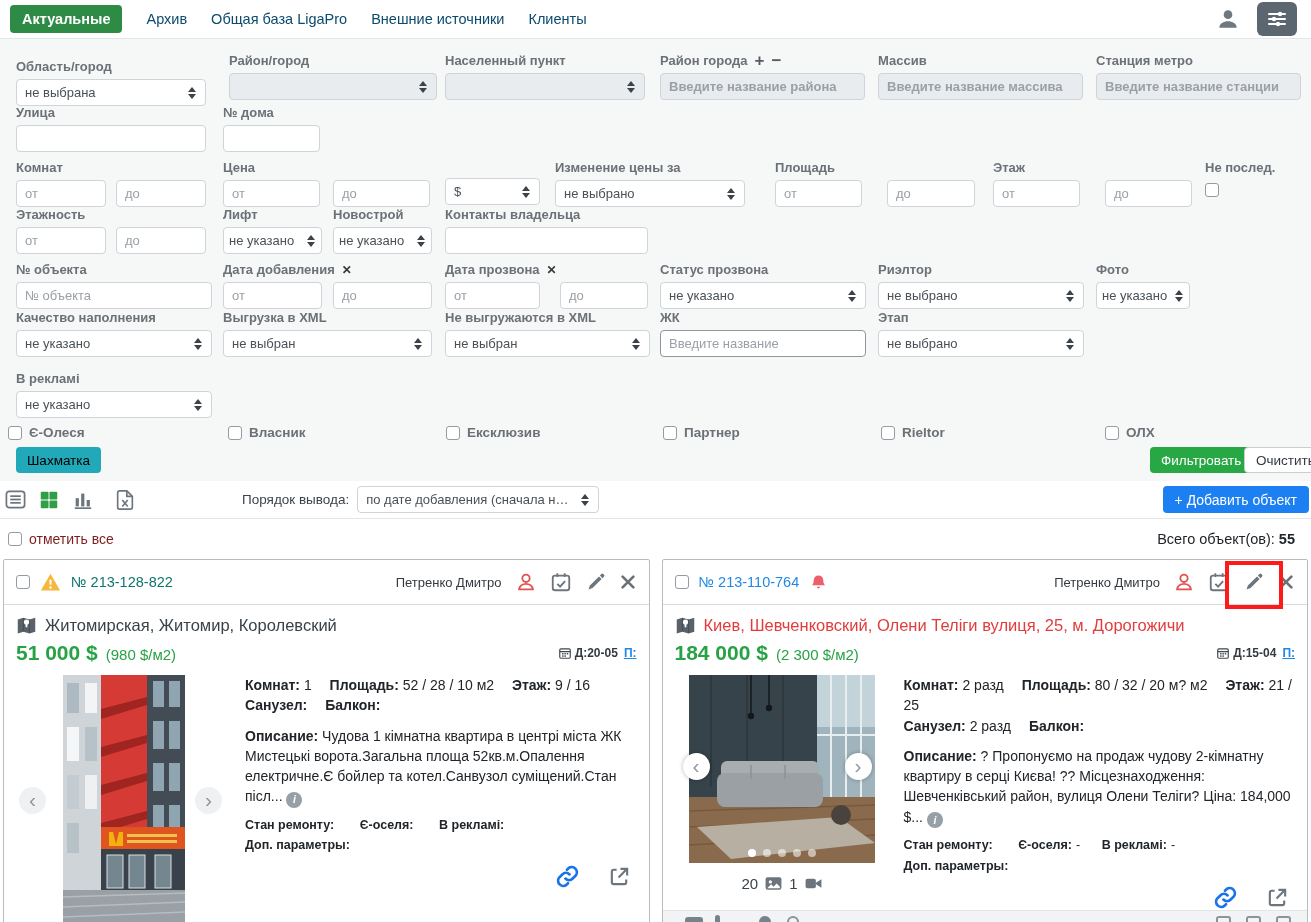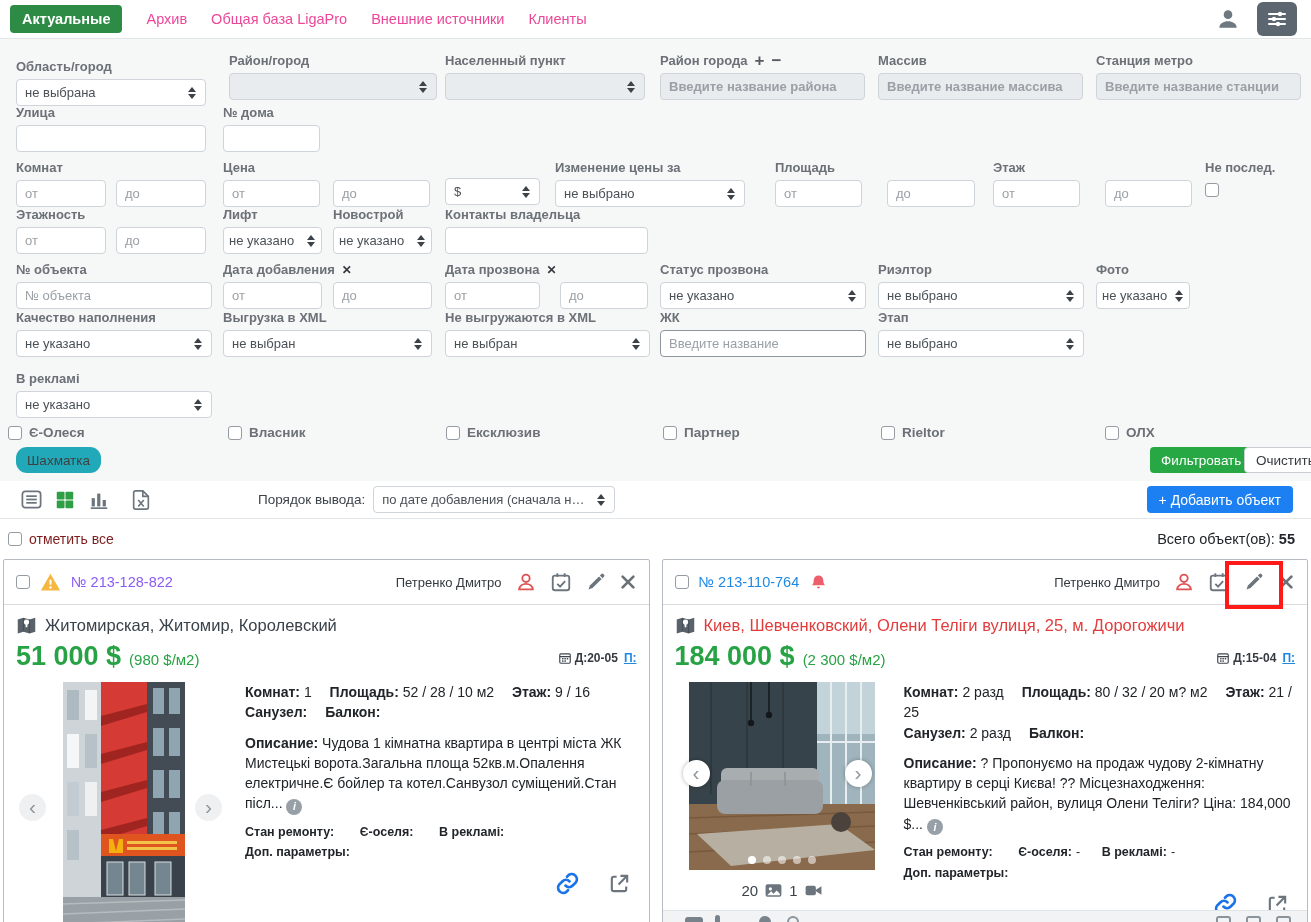--- a/index.html
+++ b/index.html
@@ -1,21 +1,21 @@
 <!DOCTYPE html>
 <html><head>
 <meta charset="utf-8">
 <style>
   html,body{margin:0;padding:0;background:#fff;}
   body{font-family:"Liberation Sans",sans-serif;-webkit-font-smoothing:antialiased;}
   .page{width:1311px;height:922px;position:relative;overflow:hidden;background:#fff;}
 
   
   .nav{height:38px;display:flex;align-items:center;padding:0 10px;border-bottom:1px solid #e3e6e8;background:#fff;}
-  .tab{font-size:14.5px;color:#ec4899;margin-left:24px;cursor:pointer;white-space:nowrap;}
+  .tab{font-size:14.5px;color:#0c4a6e;margin-left:24px;cursor:pointer;white-space:nowrap;}
   .tab.active{margin-left:0;background:#2e8b45;color:#fff;font-weight:bold;padding:6px 12px;border-radius:4px;}
   .nav-right{margin-left:auto;display:flex;align-items:center;gap:16px;padding-right:4px;}
   .settings-btn{width:40px;height:34px;background:#5b6670;border-radius:6px;display:flex;align-items:center;justify-content:center;cursor:pointer;}
 
   
   .filters{position:relative;height:442px;background:#f6f7f7;}
   .fgroup{position:absolute;}
   .flabel{font-size:13px;font-weight:bold;color:#6b7177;margin-bottom:5px;white-space:nowrap;display:flex;align-items:center;gap:7px;}
   .pm{font-size:17px;color:#555c63;font-weight:bold;cursor:pointer;line-height:10px;}
   .xclear{font-size:12px;color:#343a40;font-weight:bold;cursor:pointer;}
@@ -29,52 +29,52 @@
   .sel span.val{overflow:hidden;white-space:nowrap;text-overflow:ellipsis;}
   .caret{width:10px;display:flex;flex-direction:column;align-items:center;gap:2px;flex-shrink:0;}
   .caret i{display:block;width:0;height:0;border-left:4px solid transparent;border-right:4px solid transparent;}
   .caret i.up{border-bottom:5px solid #3c4247;}
   .caret i.dn{border-top:5px solid #3c4247;}
   .frow{display:flex;}
   .cb{box-sizing:border-box;width:14px;height:14px;border:1px solid #949ba2;border-radius:3px;background:#fff;display:inline-block;flex-shrink:0;cursor:pointer;}
   .cbgroup{position:absolute;display:flex;align-items:center;gap:7px;cursor:pointer;}
   .cbl{font-size:13.5px;font-weight:bold;color:#6b7177;}
   .btn{border:none;border-radius:4px;font-size:13.5px;padding:0 11px;height:26px;cursor:pointer;font-family:inherit;}
-  .btn-teal{background:#22a9b9;color:#404040;border-radius:11px;}
+  .btn-teal{background:#22a9b9;color:#000000;}
   .btn-green{background:#28a745;color:#fff;}
   .btn-light{background:#fff;color:#343a40;border:1px solid #c8cdd2;}
 
   
-  .toolbar{height:37px;display:flex;align-items:center;padding:0 18px;border-bottom:1px solid #e3e6e8;background:#fff;}
+  .toolbar{height:37px;display:flex;align-items:center;padding:0 2px;border-bottom:1px solid #e3e6e8;background:#fff;}
   .vicon{width:26px;height:26px;display:flex;align-items:center;justify-content:center;cursor:pointer;background:none;border:none;padding:0;}
   .vicon + .vicon{margin-left:8px;}
   .order-label{margin-left:104px;font-size:13.5px;color:#3c444b;}
   .order-sel{width:242px;margin-left:8px;height:27px;}
   .btn-blue{margin-left:auto;background:#1d80f2;color:#fff;font-size:14px;height:27px;border:none;border-radius:4px;padding:0 12px;cursor:pointer;font-family:inherit;}
 
   
   .selrow{height:40px;display:flex;align-items:center;padding:0 8px;background:#fff;}
   .selrow .lbl{margin-left:7px;font-size:14px;color:#7f1d1d;}
   .total{margin-left:auto;font-size:14.5px;color:#212529;padding-right:8px;}
   .total b{margin-left:4px;}
 
   
   .cards{display:flex;gap:12px;padding:0 3px;height:366px;}
   .card{flex:1;box-sizing:border-box;border:1px solid #b6bcc2;border-radius:2px;background:#fff;position:relative;overflow:hidden;}
   .chead{height:44px;border-bottom:1px solid #d9dde0;display:flex;align-items:center;padding:0 12px;gap:10px;position:relative;}
-  .cid{font-size:14.5px;color:#8b5cf6;white-space:nowrap;}
+  .cid{font-size:14.5px;color:#0f766e;white-space:nowrap;}
   .cid.link{color:#1e88e5;cursor:pointer;}
   .chead-right{margin-left:auto;display:flex;align-items:center;gap:13px;}
   .crealtor{font-size:13px;color:#343a40;}
   .hbtn{background:none;border:none;padding:0;cursor:pointer;display:flex;align-items:center;}
   .annot{position:absolute;right:24px;top:1px;width:50px;height:40px;border:4px solid #ff1a1a;pointer-events:none;}
   .loc{display:flex;align-items:center;gap:8px;padding:10px 12px 0;font-size:16.5px;color:#39424a;font-weight:500;}
   .loc.red span{color:#e23c3c;}
   .price{display:flex;align-items:baseline;gap:8px;padding:5px 12px 0;}
-  .pmain{color:#27a244;font-weight:bold;font-size:27px;}
+  .pmain{color:#27a244;font-weight:bold;font-size:21px;}
   .psub{color:#27a244;font-size:15px;}
   .pdates{margin-left:auto;display:flex;align-items:center;gap:3px;font-size:12px;color:#343a40;font-weight:bold;}
   .plink{color:#1e88e5;text-decoration:underline;cursor:pointer;margin-left:3px;}
   .cbody{display:flex;padding:10px 12px 0;}
   .photocol{width:215px;flex-shrink:0;position:relative;display:flex;flex-direction:column;align-items:center;}
   .phwrap{position:relative;}
   .arr{position:absolute;width:27px;height:27px;border-radius:50%;background:#eef0f1;color:#8d959c;display:flex;align-items:center;justify-content:center;font-size:21px;line-height:1;border:none;cursor:pointer;padding:0 0 3px 0;}
   .arr.l{left:3px;top:112px;}
   .arr.r{right:9px;top:112px;}
   .card2 .arr{background:#fff;box-shadow:0 0 4px rgba(0,0,0,.3);}

